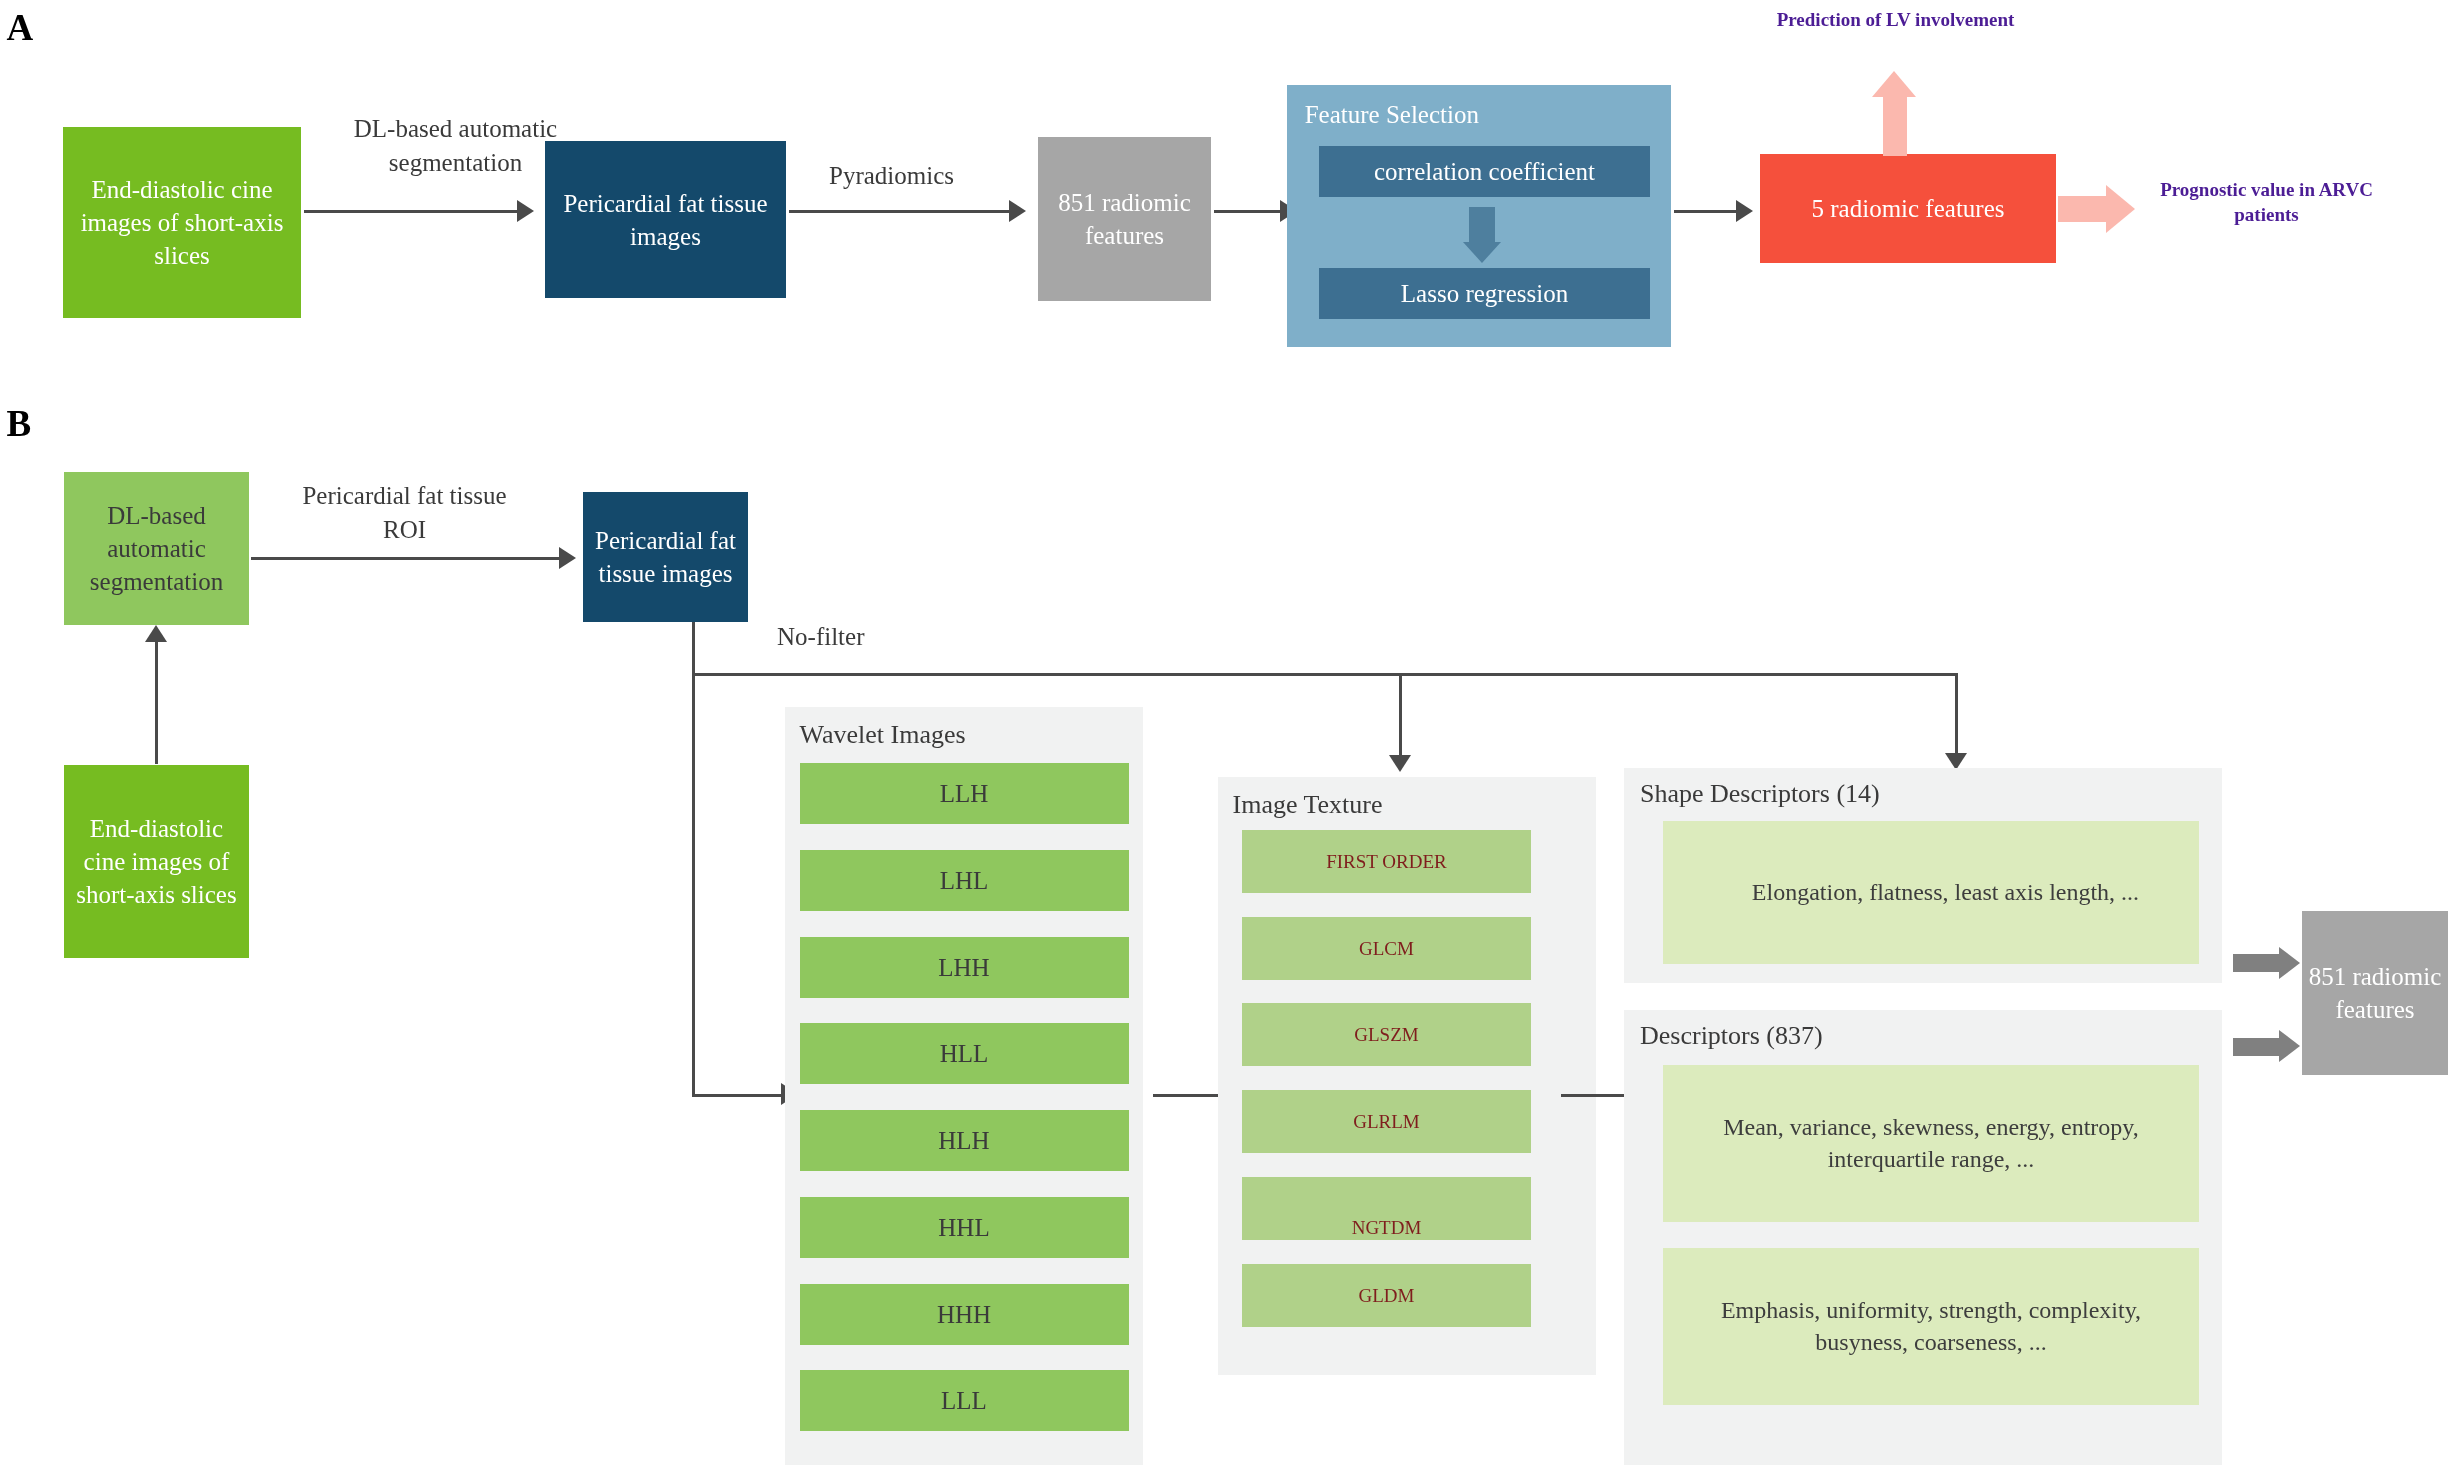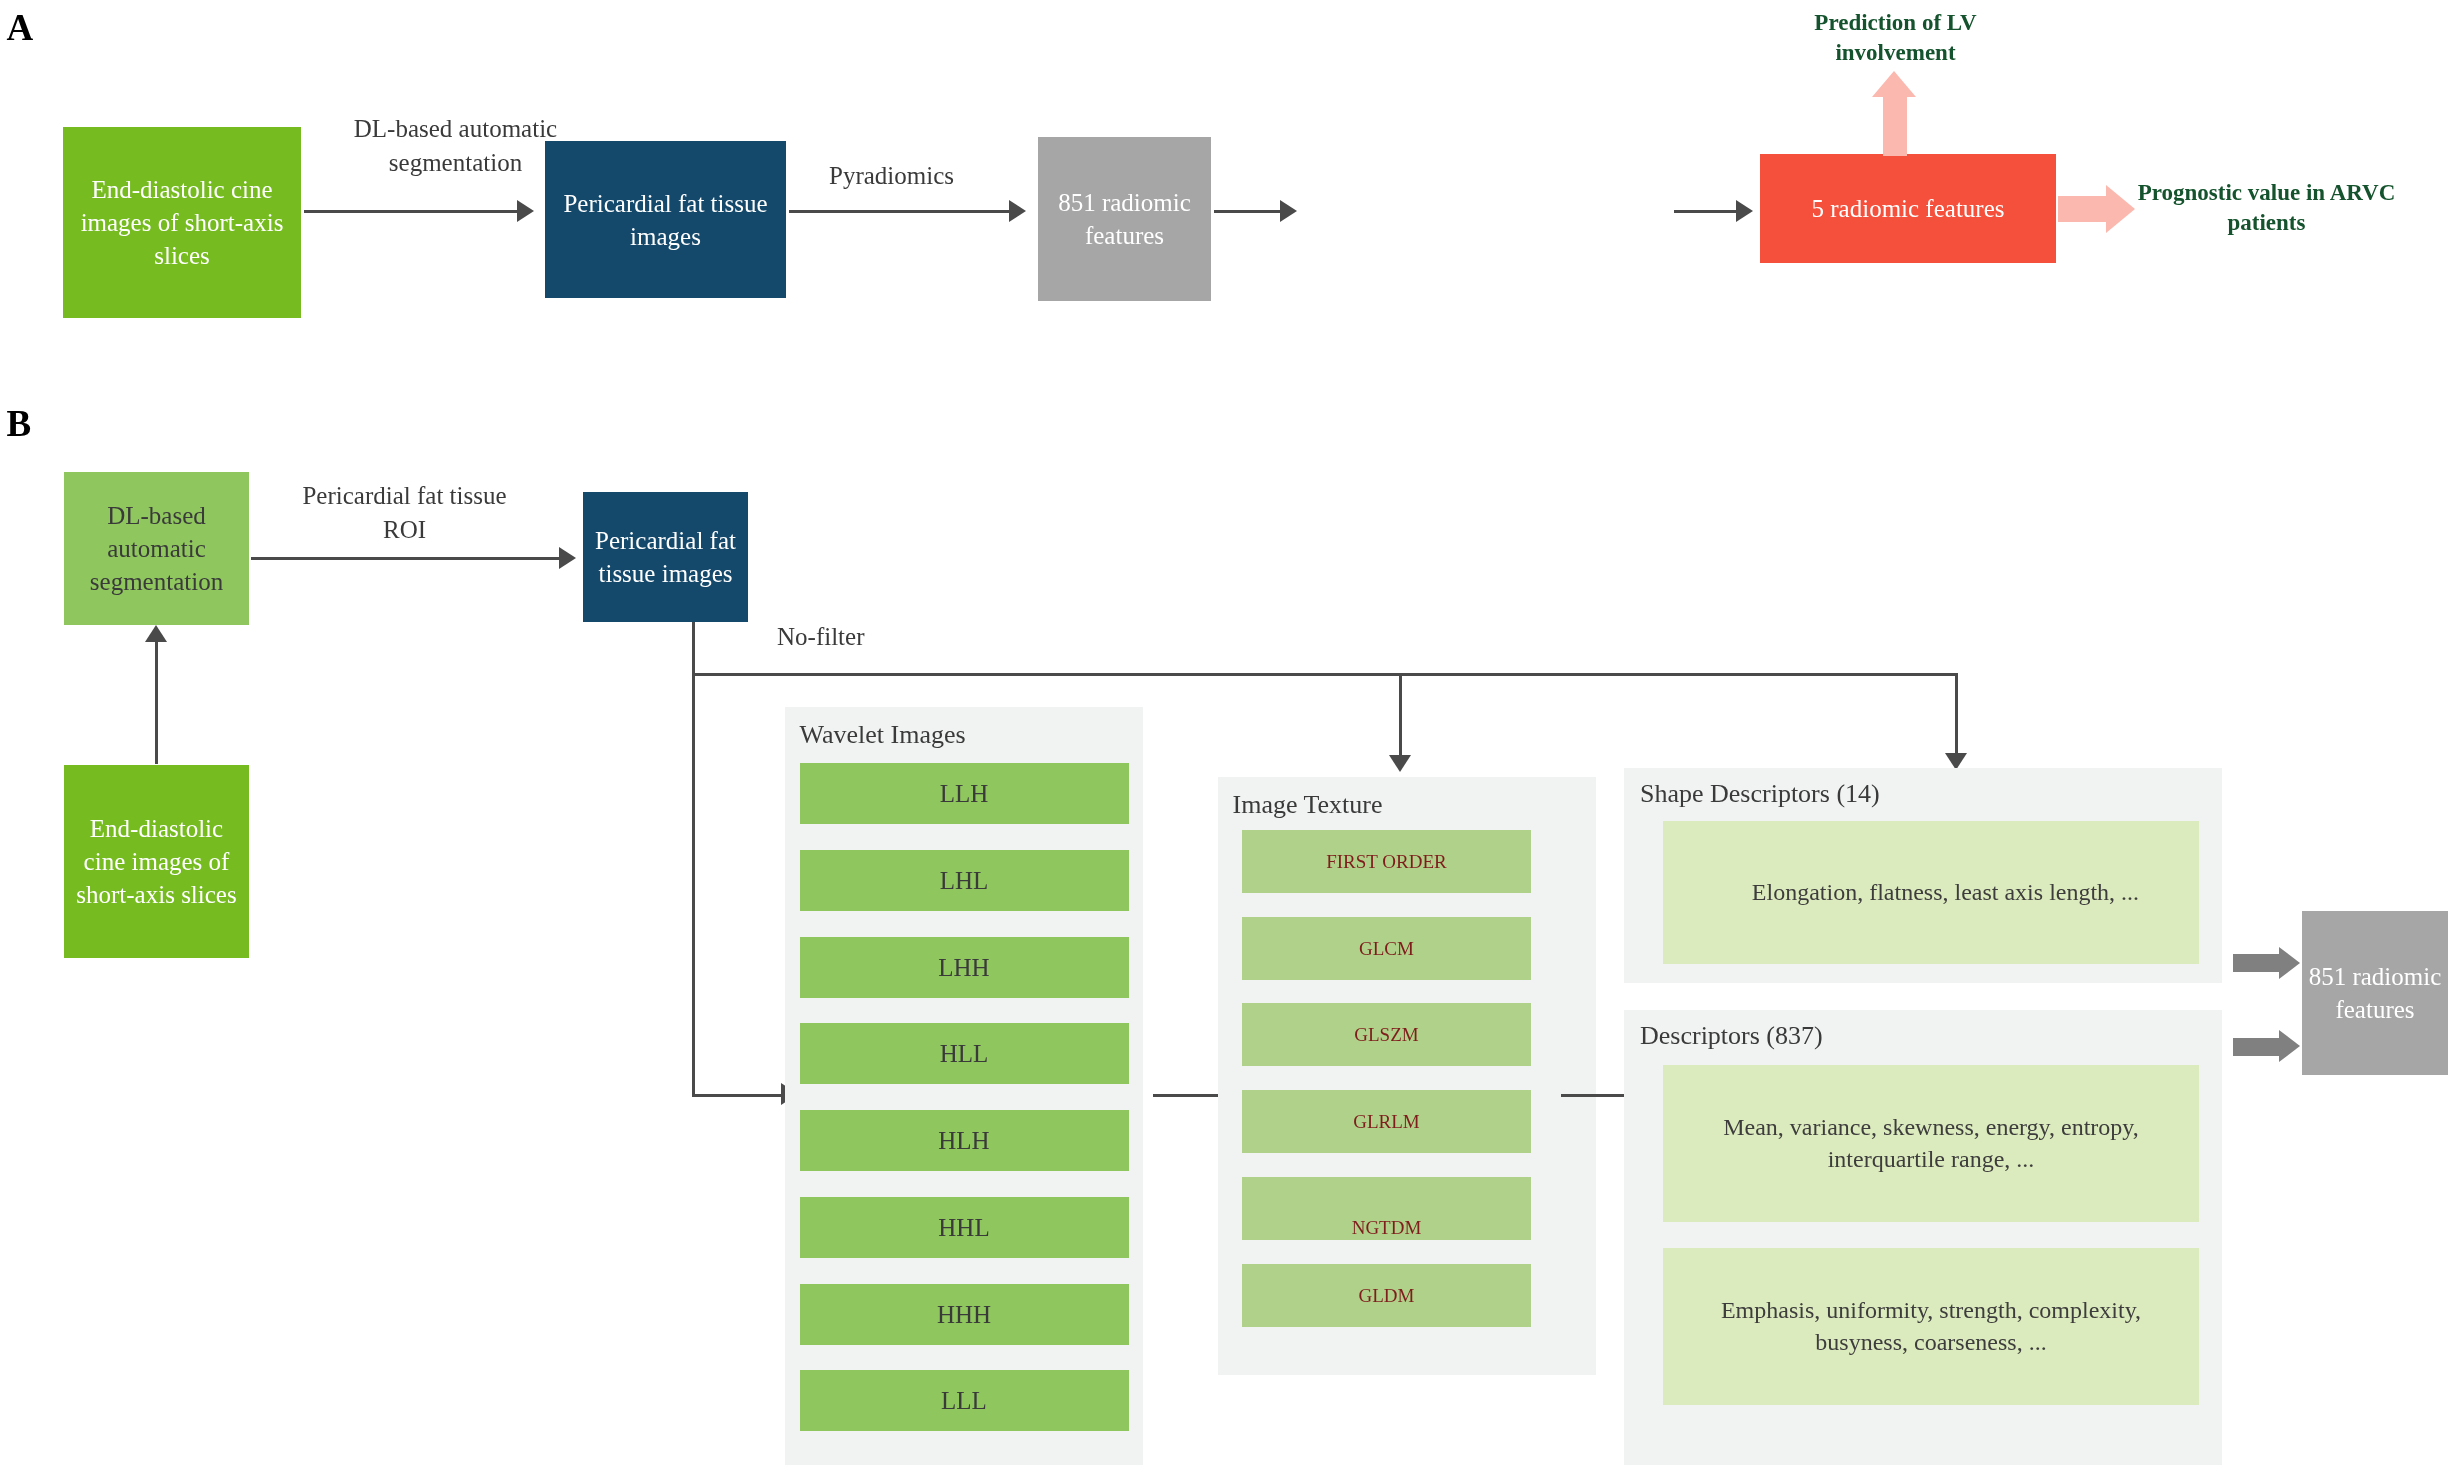--- a/index.html
+++ b/index.html
@@ -19,22 +19,22 @@
   .navy{background:#14496b;color:#ffffff;font-size:25px;}
   .grey{background:#a6a6a6;color:#ffffff;font-size:25px;}
   .steel{background:#7fafc9;color:#ffffff;}
   .steel-dark{background:#3d6f91;color:#ffffff;font-size:25px;}
   .red{background:#f5503c;color:#ffffff;font-size:25px;}
   .groupbox{background:#f1f2f2;}
 
   .lbl{position:absolute;font-family:"Liberation Serif",serif;font-size:25px;color:#3a3a3a;
        text-align:center;line-height:1.35;}
   .lbl-white{color:#ffffff;text-align:left;}
-  .redtext{position:absolute;font-family:"Liberation Serif",serif;font-weight:bold;font-size:23px;
-           color:#14532d;text-align:center;line-height:1.3;}
+  .redtext{position:absolute;font-family:"Liberation Serif",serif;font-weight:bold;font-size:19px;
+           color:#4c1d95;text-align:center;line-height:1.3;}
 
   .hline{position:absolute;background:#4a4a4a;height:3.2px;}
   .vline{position:absolute;background:#4a4a4a;width:3.2px;}
   .arrow-r{position:absolute;width:0;height:0;border-top:11.2px solid transparent;
            border-bottom:11.2px solid transparent;border-left:17.7px solid #4a4a4a;}
   .arrow-d{position:absolute;width:0;height:0;border-left:11.2px solid transparent;
            border-right:11.2px solid transparent;border-top:17.7px solid #4a4a4a;}
   .arrow-u{position:absolute;width:0;height:0;border-left:11.2px solid transparent;
            border-right:11.2px solid transparent;border-bottom:17.7px solid #4a4a4a;}
 
@@ -78,20 +78,31 @@
   <div class="hline" style="left:789px;top:210px;width:222px;"></div>
   <div class="arrow-r" style="left:1009px;top:200px;"></div>
 
   <div class="box grey" style="left:1038px;top:137px;width:173px;height:164px;">
     <span>851 radiomic features</span>
   </div>
 
   <div class="hline" style="left:1214px;top:210px;width:67px;"></div>
   <div class="arrow-r" style="left:1280px;top:200px;"></div>
 
+  <div class="box steel" style="left:1287px;top:85px;width:384px;height:262px;display:block;">
+    <div class="lbl lbl-white" style="position:absolute;left:17.7px;top:13px;width:337px;font-size:25px;color:#ffffff;text-align:left;">Feature Selection</div>
+    <div class="box steel-dark" style="left:32px;top:61px;width:331px;height:51px;">
+      <span>correlation coefficient</span>
+    </div>
+    <div class="fs-shaft" style="left:182px;top:122px;width:26px;height:37px;"></div>
+    <div class="fs-head" style="left:176px;top:157px;"></div>
+    <div class="box steel-dark" style="left:32px;top:183px;width:331px;height:51px;">
+      <span>Lasso regression</span>
+    </div>
+  </div>
 
   <div class="hline" style="left:1674px;top:210px;width:64px;"></div>
   <div class="arrow-r" style="left:1736px;top:200px;"></div>
 
   <div class="box red" style="left:1760px;top:154px;width:296px;height:109px;">
     <span>5 radiomic features</span>
   </div>
 
   <div class="pink-shaft-v" style="left:1883px;top:95px;width:24px;height:61px;"></div>
   <div class="pink-head-u" style="left:1872px;top:71px;"></div>

